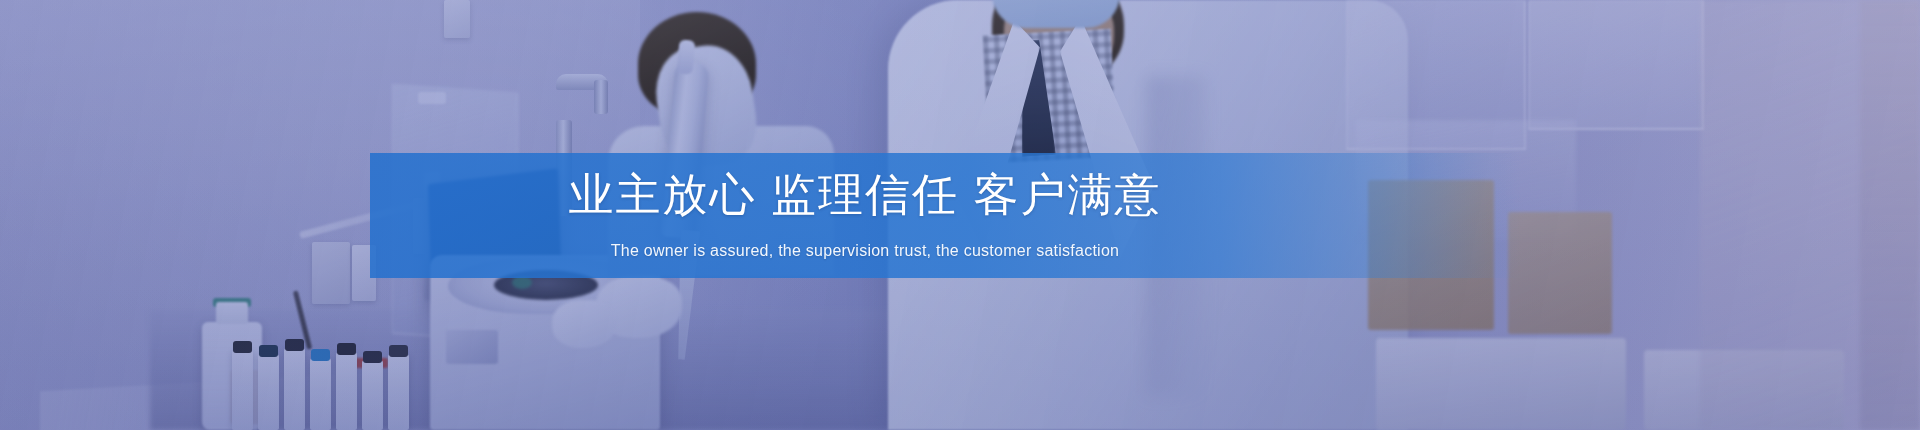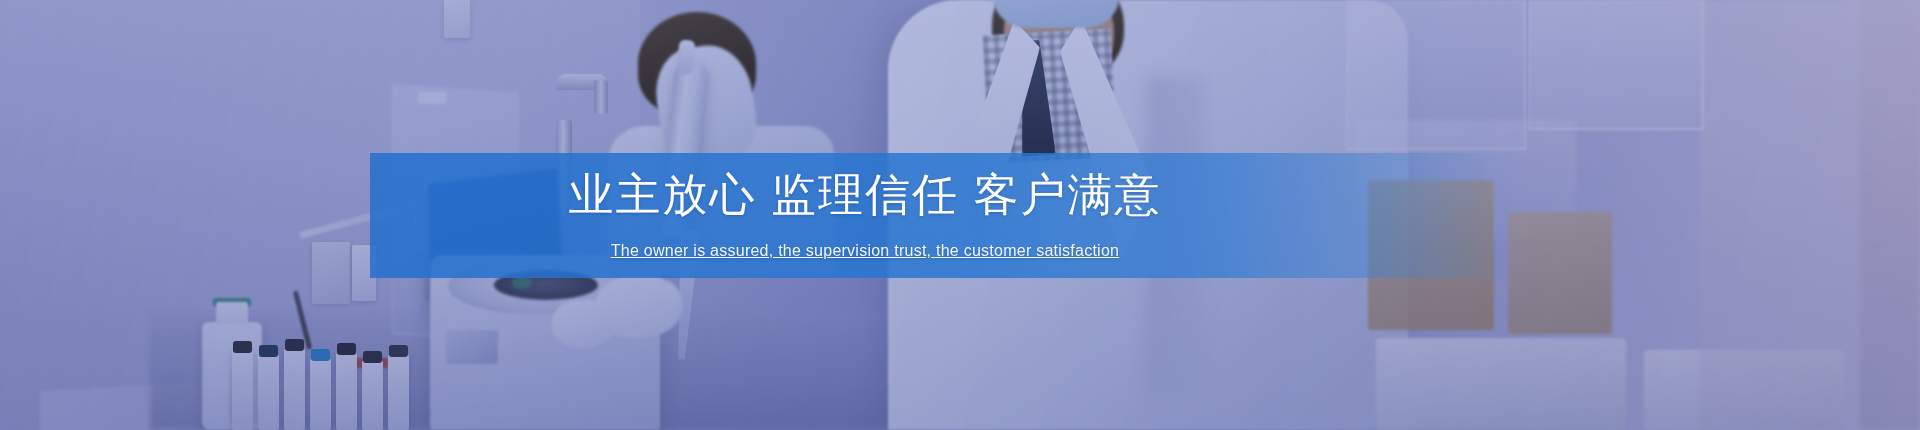--- a/index.html
+++ b/index.html
@@ -438,21 +438,20 @@
     text-shadow:0 1px 3px rgba(20,50,100,0.30);
   }
   .subtitle {
     margin-top:23px;
     color:#f2f7fd;
     font-size:16px;
     font-weight:400;
     letter-spacing:0.25px;
     white-space:nowrap;
     text-shadow:0 1px 2px rgba(20,50,100,0.28);
-    text-decoration:underline;
   }
 </style>
 </head>
 <body>
 
 <div class="banner-stage">
 
   <div class="photo">
 
     <div class="wall-left"></div>

